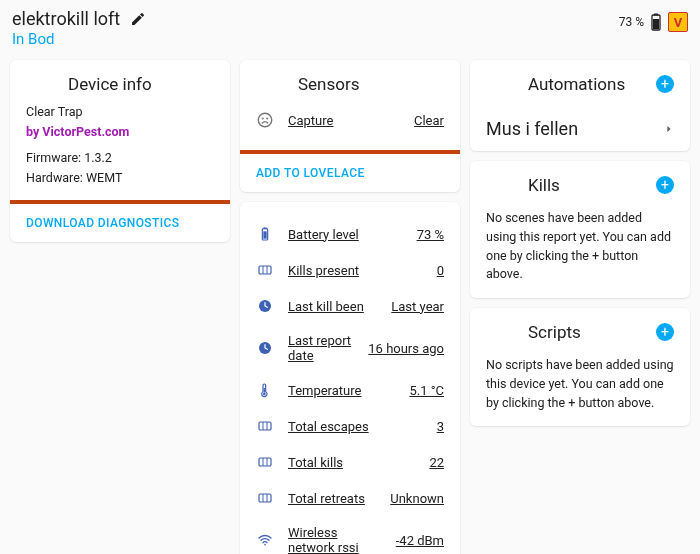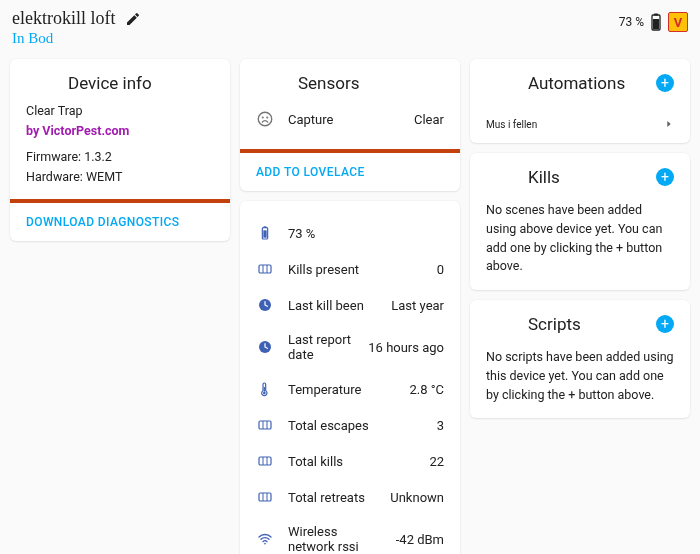--- a/index.html
+++ b/index.html
@@ -9,21 +9,21 @@
     color: #212121;
     width: 700px;
     height: 554px;
     overflow: hidden;
   }
   .header {
     display: flex;
     align-items: flex-start;
     padding: 8px 12px 4px 12px;
   }
-  .header-left { flex: 1; font-family: Liberation Serif, serif; }
+  .header-left { flex: 1; }
   .title {
     font-size: 18px;
     font-weight: 400;
     color: #212121;
     display: flex;
     align-items: center;
     gap: 10px;
   }
   .subtitle {
     font-size: 15px;
@@ -79,40 +79,41 @@
     letter-spacing: .4px;
     color: #03a9f4;
     cursor: pointer;
   }
   .row {
     display: flex;
     align-items: center;
     gap: 14px;
     padding: 9px 0;
     font-size: 13px;
+    text-decoration: underline;
   }
   .row .icon-slot {
     width: 18px; height: 18px;
     display: flex; align-items: center; justify-content: center;
     color: #3f61b5;
     flex-shrink: 0;
   }
   .row .label { flex: 1; color: #212121; }
   .row .value { color: #212121; }
   .plus-btn {
     width: 18px; height: 18px; border-radius: 50%;
     background: #03a9f4; color: #fff;
     display: flex; align-items: center; justify-content: center;
     font-size: 14px; line-height: 1;
     cursor: pointer;
   }
   .list-item {
     display: flex; align-items: center; justify-content: space-between;
     padding: 12px 16px;
-    font-size: 10px;
+    font-size: 18px;
     cursor: pointer;
   }
   .empty-text {
     font-size: 12.5px;
     color: #212121;
     line-height: 1.5;
     padding: 0 16px 14px 16px;
   }
   .chev { color: #616161; }
   svg { display: block; }
@@ -184,20 +185,21 @@
       <div class="card-body">
         <div id="diag-rows">
             <div class="row">
               <span class="icon-slot">
                 <svg width="16" height="16" viewBox="0 0 24 24" fill="#3f61b5">
                   <rect x="8" y="4" width="8" height="17" rx="1.5" fill="none" stroke="#3f61b5" stroke-width="1.8"></rect>
                   <rect x="10" y="2" width="4" height="2"></rect>
                   <rect x="9.5" y="8" width="5" height="11" fill="#3f61b5"></rect>
                 </svg>
               </span>
+              <span class="label">Battery level</span>
               <span class="value">73 %</span>
             </div>
             <div class="row">
               <span class="icon-slot">
                 <svg width="16" height="16" viewBox="0 0 24 24" fill="#3f61b5">
                   <rect x="3" y="6" width="18" height="12" rx="2" fill="none" stroke="#3f61b5" stroke-width="1.8"></rect>
                   <line x1="9" y1="6" x2="9" y2="18" stroke="#3f61b5" stroke-width="1.5"></line>
                   <line x1="15" y1="6" x2="15" y2="18" stroke="#3f61b5" stroke-width="1.5"></line>
                 </svg>
               </span>
@@ -226,21 +228,21 @@
             </div>
             <div class="row">
               <span class="icon-slot">
                 <svg width="16" height="16" viewBox="0 0 24 24" fill="#3f61b5">
                   <path d="M13 5a2 2 0 0 0-4 0v9.5a4 4 0 1 0 4 0V5z" fill="none" stroke="#3f61b5" stroke-width="1.8"></path>
                   <circle cx="11" cy="18" r="2" fill="#3f61b5"></circle>
                   <line x1="11" y1="9" x2="11" y2="16" stroke="#3f61b5" stroke-width="1.8"></line>
                 </svg>
               </span>
               <span class="label">Temperature</span>
-              <span class="value">2.8 °C</span>
+              <span class="value">5.1 °C</span>
             </div>
             <div class="row">
               <span class="icon-slot">
                 <svg width="16" height="16" viewBox="0 0 24 24" fill="#3f61b5">
                   <rect x="3" y="6" width="18" height="12" rx="2" fill="none" stroke="#3f61b5" stroke-width="1.8"></rect>
                   <line x1="9" y1="6" x2="9" y2="18" stroke="#3f61b5" stroke-width="1.5"></line>
                   <line x1="15" y1="6" x2="15" y2="18" stroke="#3f61b5" stroke-width="1.5"></line>
                 </svg>
               </span>
               <span class="label">Total escapes</span>
@@ -304,21 +306,21 @@
       </div>
     </div>
 
     <div class="card">
       <div class="card-body" style="padding-bottom:6px">
         <div class="card-title">
           <span>Kills</span>
           <span class="plus-btn">+</span>
         </div>
       </div>
-      <div class="empty-text">No scenes have been added using above device yet. You can add one by clicking the + button above.</div>
+      <div class="empty-text">No scenes have been added using this report yet. You can add one by clicking the + button above.</div>
     </div>
 
     <div class="card">
       <div class="card-body" style="padding-bottom:6px">
         <div class="card-title">
           <span>Scripts</span>
           <span class="plus-btn">+</span>
         </div>
       </div>
       <div class="empty-text">No scripts have been added using this device yet. You can add one by clicking the + button above.</div>

